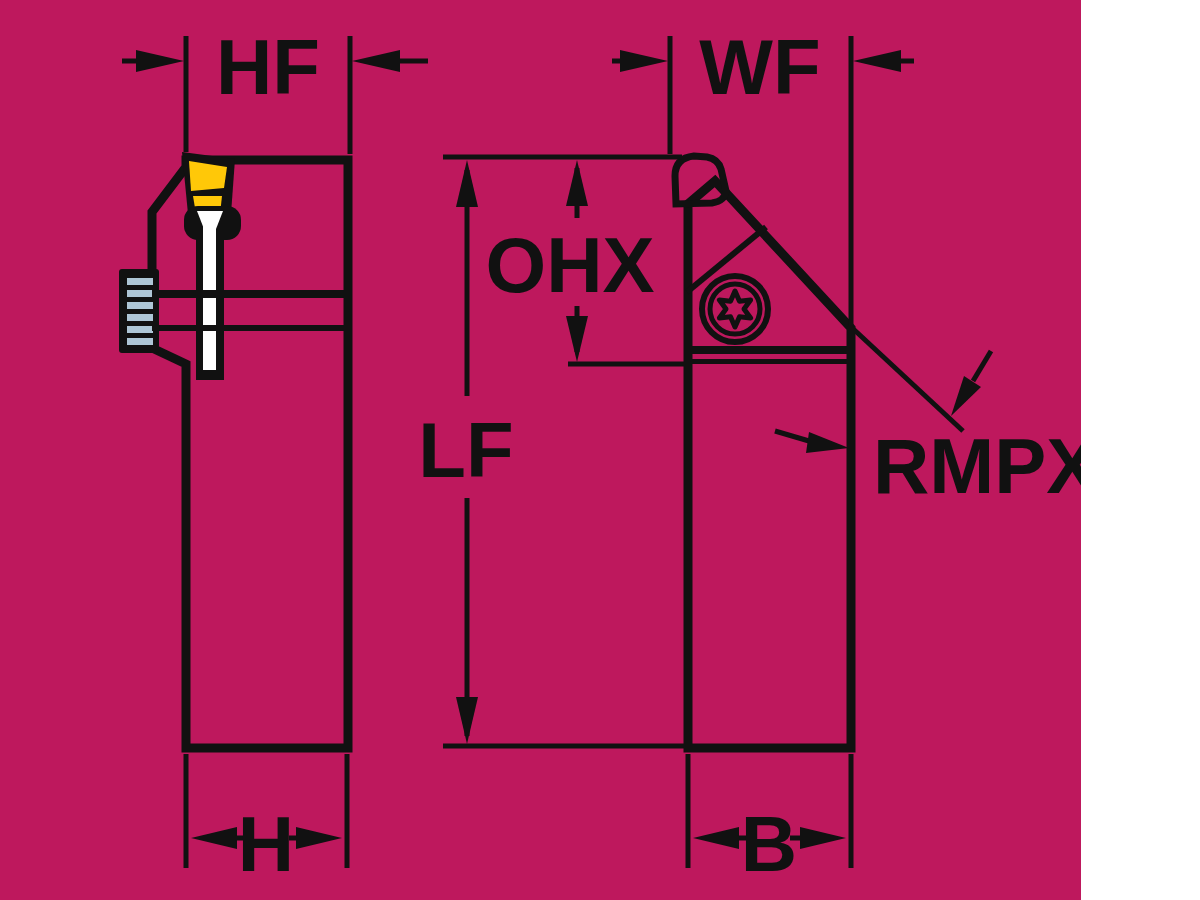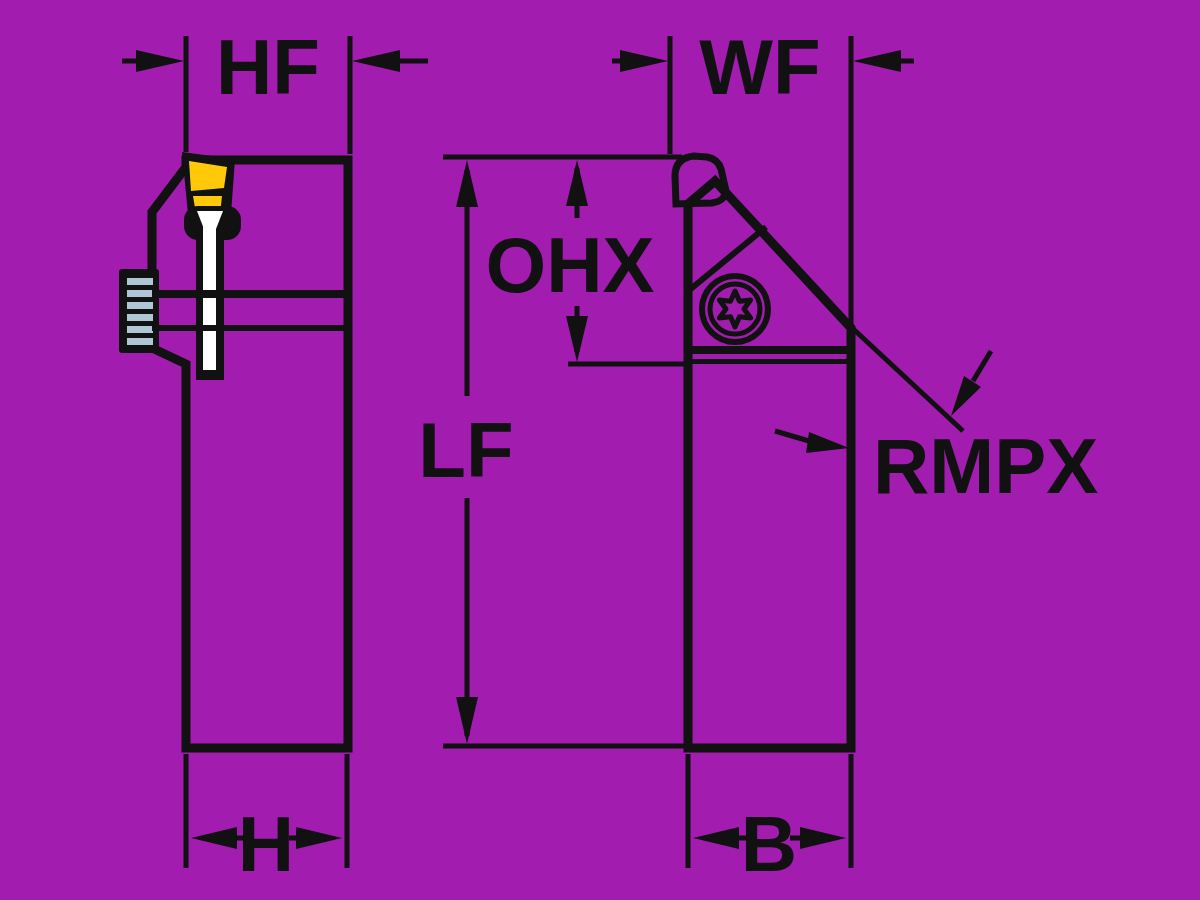--- a/index.html
+++ b/index.html
@@ -1,16 +1,16 @@
 <!DOCTYPE html>
 <html><head>
 <meta charset="utf-8">
 <style>
   html,body{margin:0;padding:0;background:#fff;}
-  .canvas{width:1200px;height:900px;position:relative;background:#a21caf;overflow:hidden;}
+  .canvas{width:1081px;height:900px;position:relative;background:#be185d;overflow:hidden;}
   svg{display:block;}
   .ln{stroke:#111;fill:none;stroke-linecap:butt;}
   .w9{stroke-width:9;}
   .w7{stroke-width:7;}
   .w6{stroke-width:6;}
   .w5{stroke-width:5;}
   .blk{fill:#111;stroke:none;}
   .wht{fill:#fff;stroke:none;}
   .lbl{font-family:"Liberation Sans",sans-serif;font-weight:bold;font-size:78px;fill:#111;text-anchor:middle;}
   .lbl-start{text-anchor:start;}

